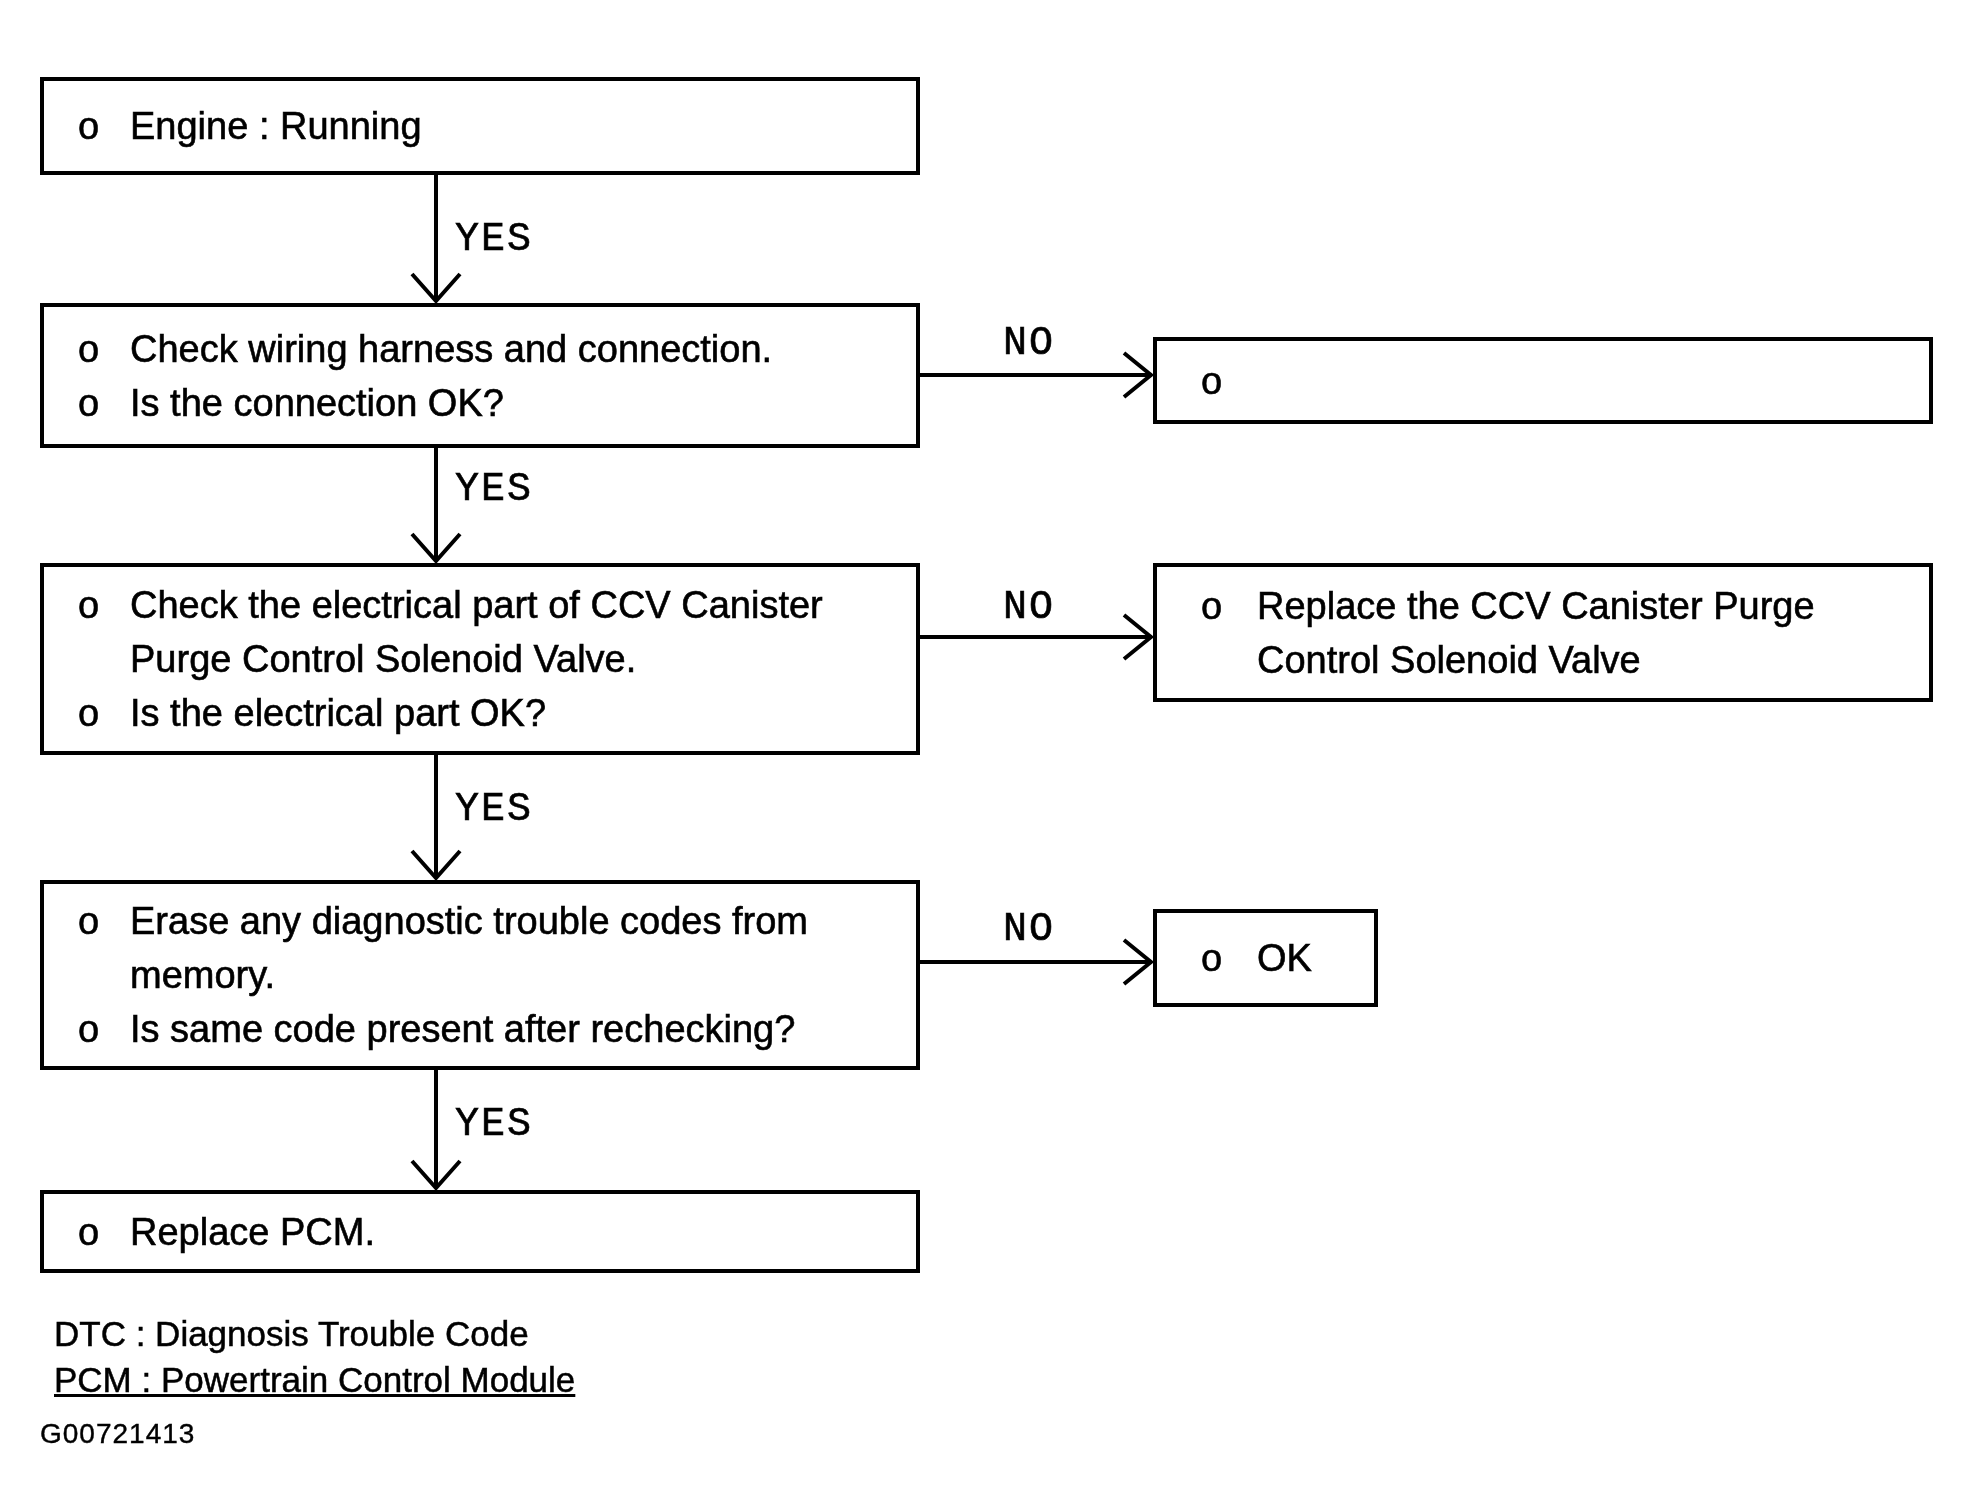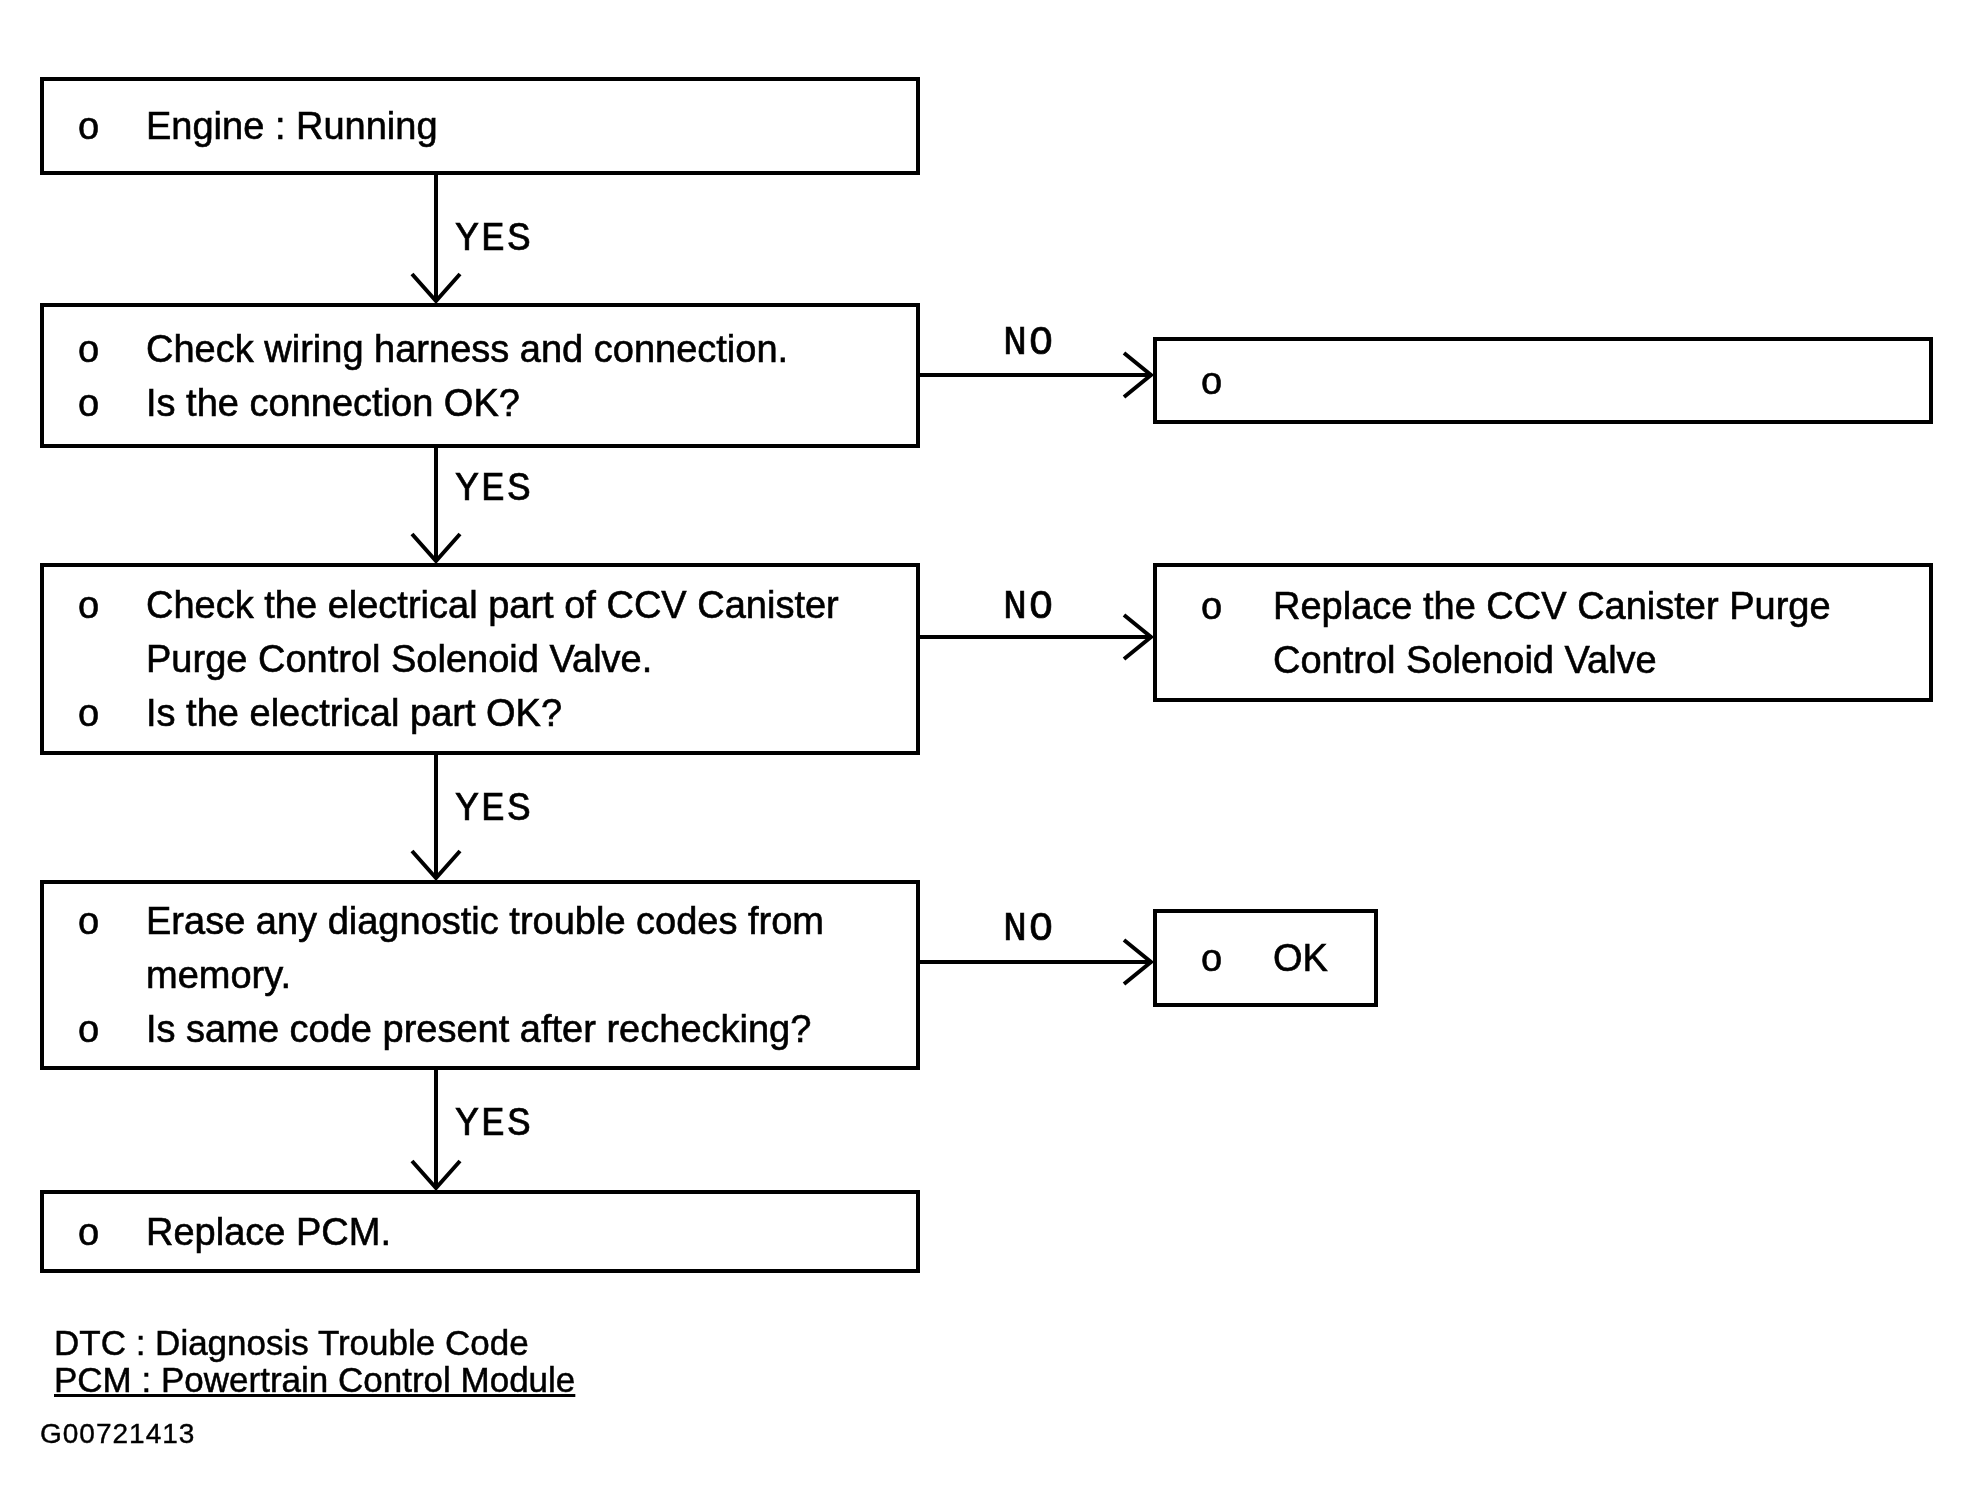--- a/index.html
+++ b/index.html
@@ -43,21 +43,20 @@
     width: 52px;
   }
   .node.right .bullet {
     padding-left: 44px;
     width: 56px;
   }
   .text {
     flex: 1;
     white-space: pre-line;
     padding-right: 16px;
-    margin-left: 16px;
   }
   .edge-label {
     position: absolute;
     font-size: 40px;
     line-height: 44px;
     letter-spacing: 2px;
     font-family: Liberation Mono, monospace;
     -webkit-text-stroke: 0.6px #000000;
   }
   .legend-line {
@@ -188,17 +187,17 @@
 
   <span class="edge-label" style="left:455px; top:1103px;">YES</span>
 
   <div class="node" style="left:40px; top:1190px; width:880px; height:83px;">
     <div class="row">
       <span class="bullet">o</span>
       <span class="text">Replace PCM.</span>
     </div>
   </div>
 
-  <div class="legend-line" style="left:54px; top:1312px;margin-top:9px;">DTC : Diagnosis Trouble Code</div>
+  <div class="legend-line" style="left:54px; top:1312px;">DTC : Diagnosis Trouble Code</div>
   <div class="legend-line" style="left:54px; top:1358px;text-decoration:underline;">PCM : Powertrain Control Module</div>
   <div class="figure-id" style="left:40px; top:1418px;">G00721413</div>
 
 </div>
 
 </body></html>

